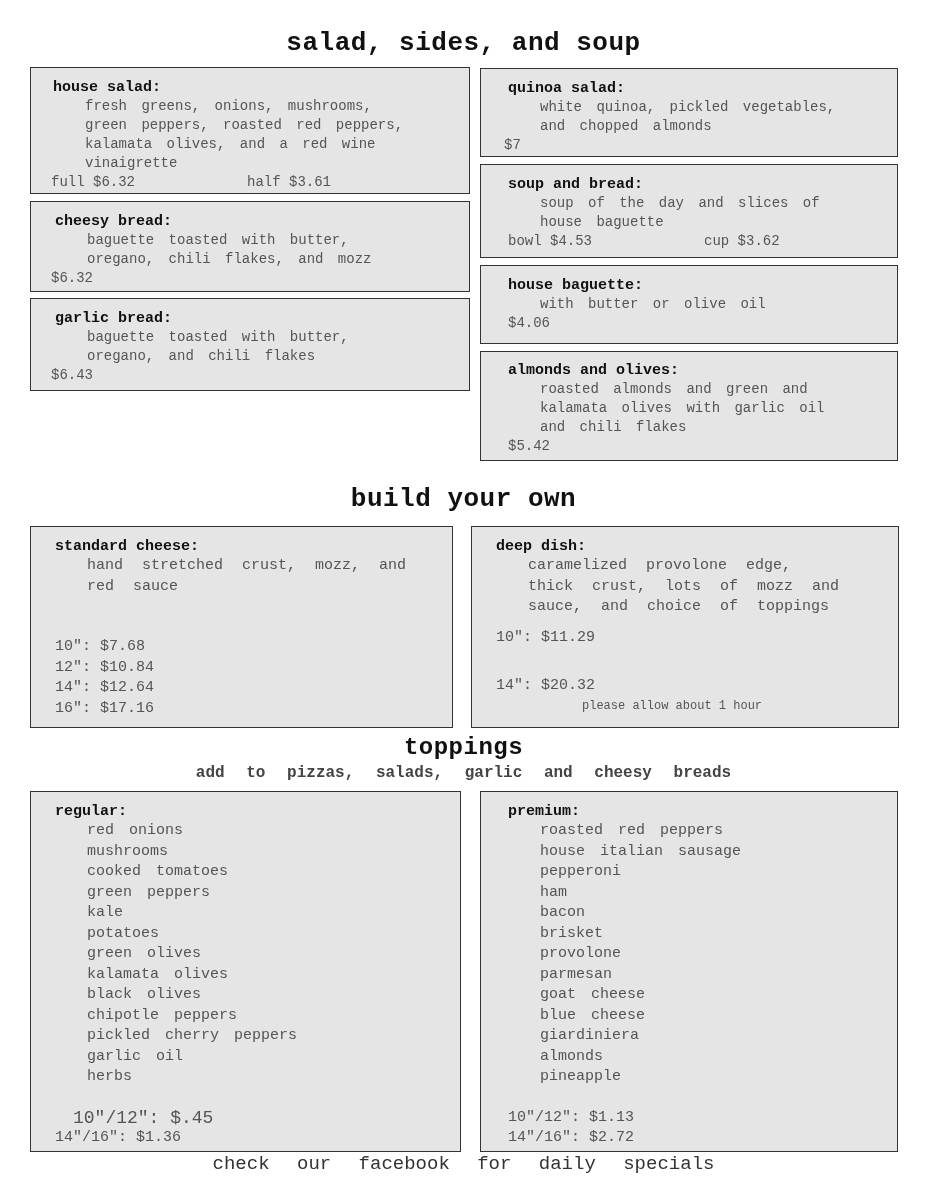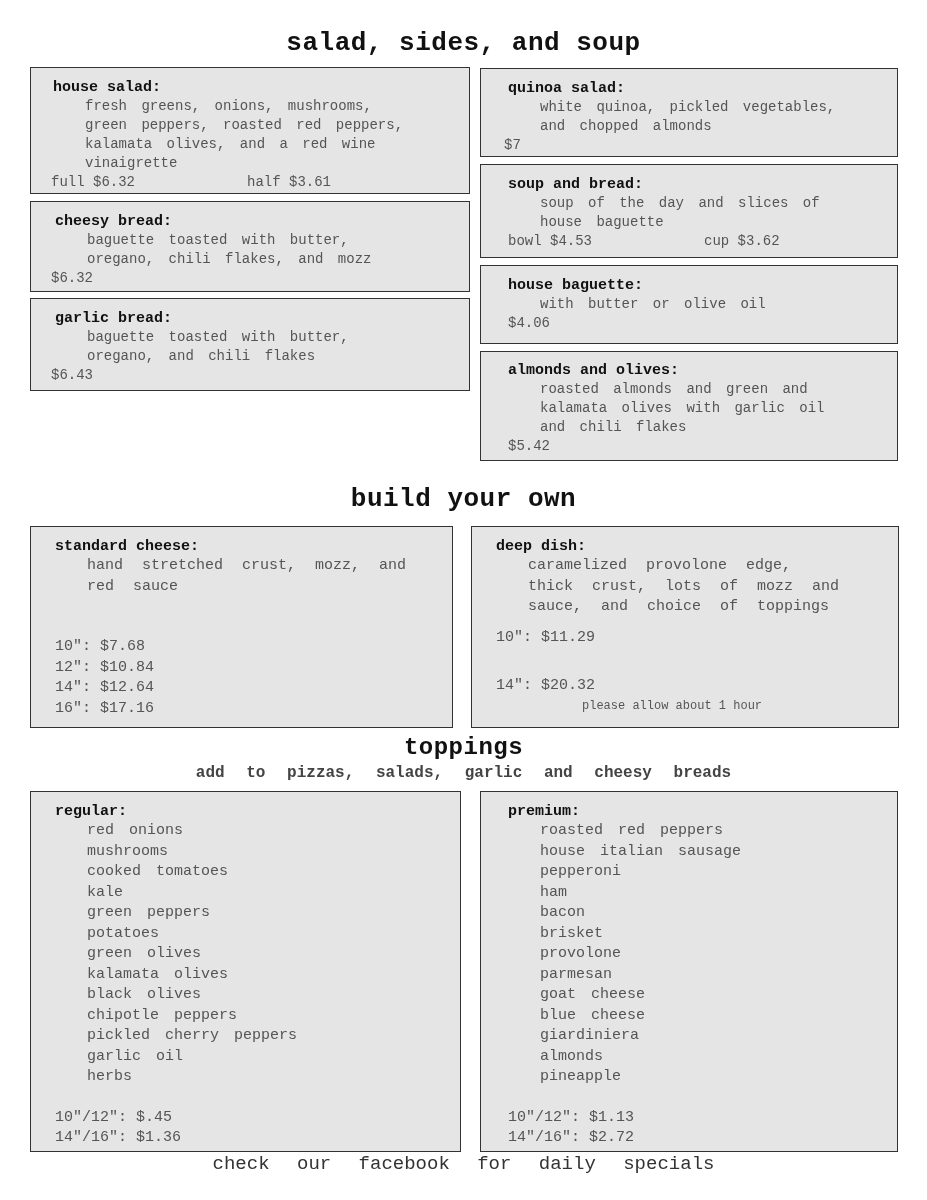--- a/index.html
+++ b/index.html
@@ -97,33 +97,33 @@
 
 <div class="h1" style="top:698px;font-size:24px;margin-top:36px;">toppings</div>
 <div class="sub" style="top:764px;font-weight:bold;">add to pizzas, salads, garlic and cheesy breads</div>
 
 <div class="box" style="left:30px;top:791px;width:431px;height:361px;padding:10px 0 16px 24px;">
   <div class="title">regular:</div>
   <div class="list" id="regular-list">
       <div>red onions</div>
       <div>mushrooms</div>
       <div>cooked tomatoes</div>
+      <div>green peppers</div>
       <div>kale</div>
-      <div>green peppers</div>
       <div>potatoes</div>
       <div>green olives</div>
       <div>kalamata olives</div>
       <div>black olives</div>
       <div>chipotle peppers</div>
       <div>pickled cherry peppers</div>
       <div>garlic oil</div>
       <div>herbs</div>
     </div>
   <div style="height:20px;"></div>
-  <div class="price" style="font-size:15px;line-height:20.5px;">10″/12″: $.45</div>
+  <div class="price" style="font-size:18px;line-height:20.5px;margin-left:18px;">10″/12″: $.45</div>
   <div class="price" style="font-size:15px;line-height:20.5px;">14″/16″: $1.36</div>
 </div>
 <div class="box" style="left:480px;top:791px;width:418px;height:361px;padding:10px 0 0 27px;">
   <div class="title">premium:</div>
   <div class="list" id="premium-list">
       <div>roasted red peppers</div>
       <div>house italian sausage</div>
       <div>pepperoni</div>
       <div>ham</div>
       <div>bacon</div>

